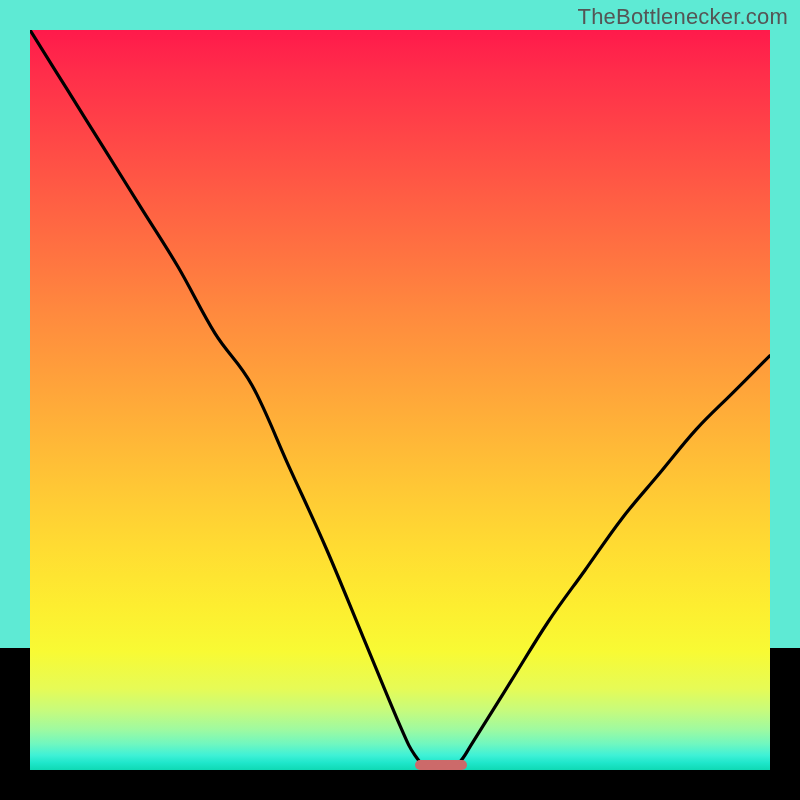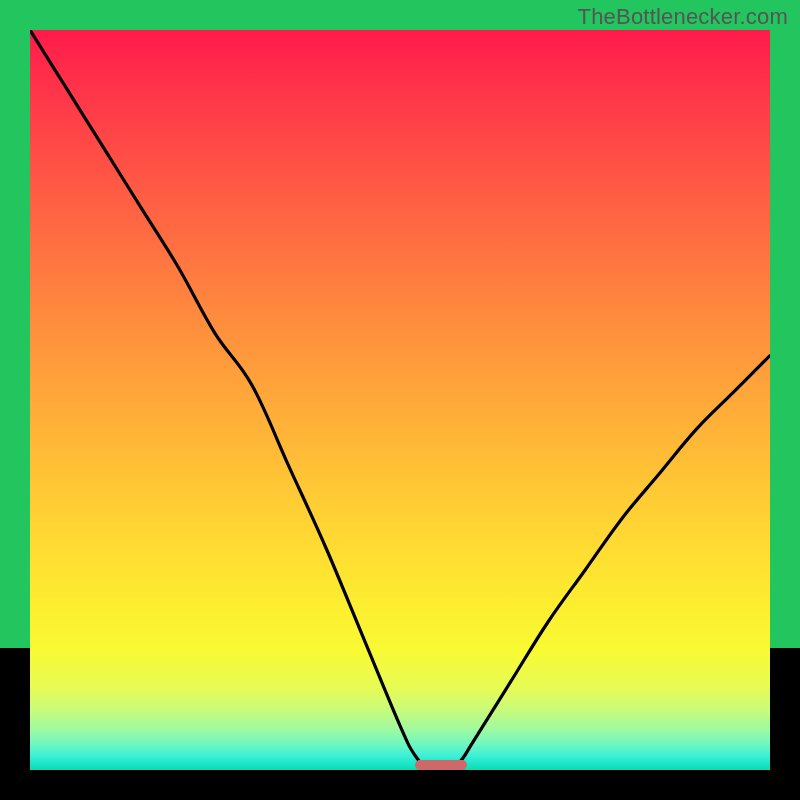--- a/index.html
+++ b/index.html
@@ -8,21 +8,21 @@
     width: 800px;
     height: 800px;
     background: #000;
     overflow: hidden;
     font-family: Arial, Helvetica, sans-serif;
   }
   .frame {
     position: relative;
     width: 800px;
     height: 648px;
-    background: #22c55e;
+    background: #5eead4;
   }
   .watermark {
     position: absolute;
     top: 4px;
     right: 12px;
     color: #555;
     font-size: 22px;
     font-weight: 500;
     letter-spacing: 0.2px;
     z-index: 10;

